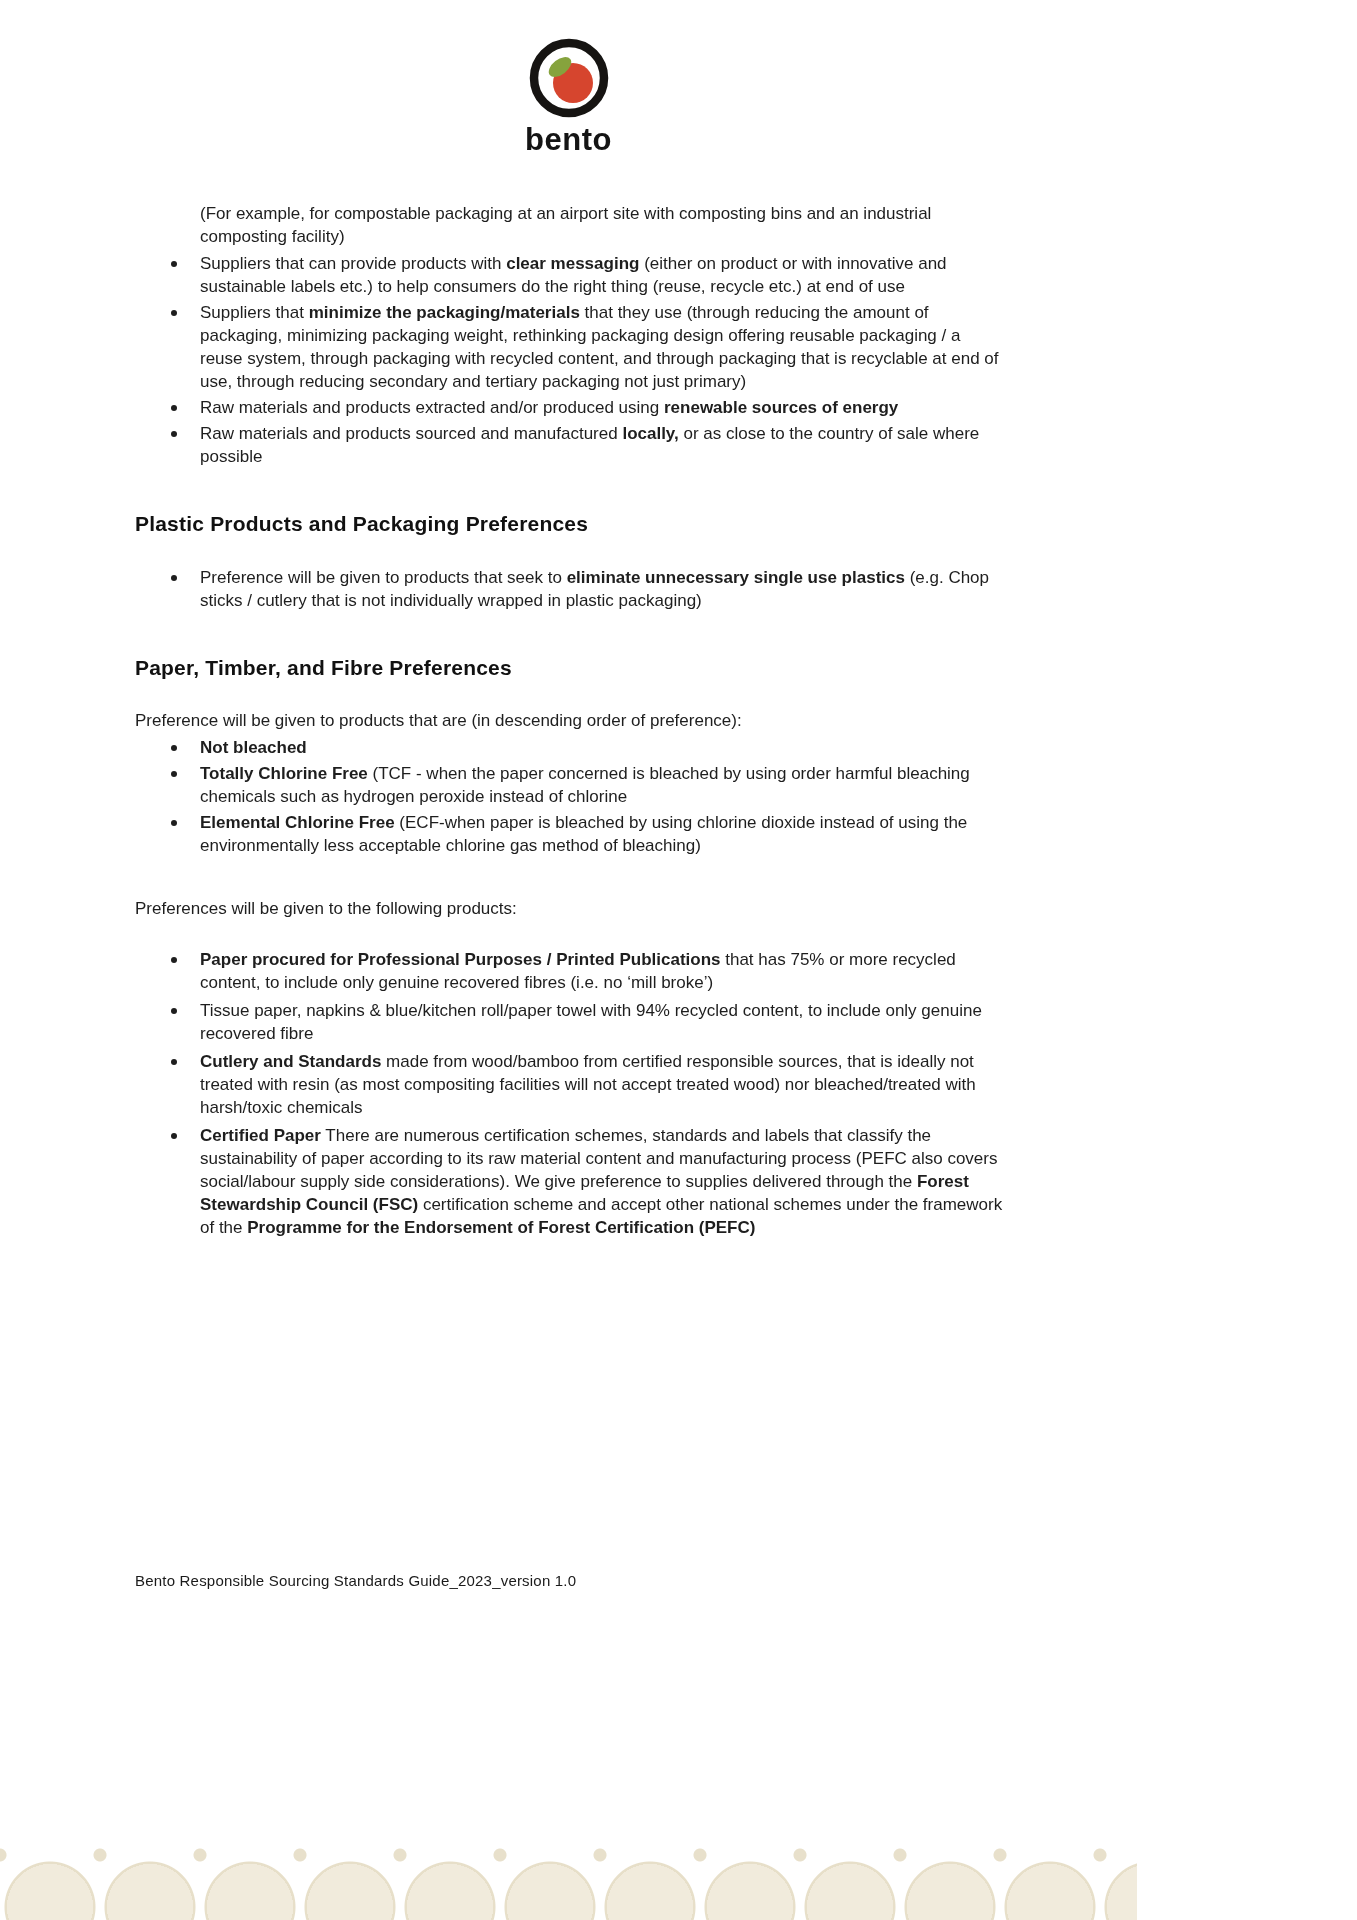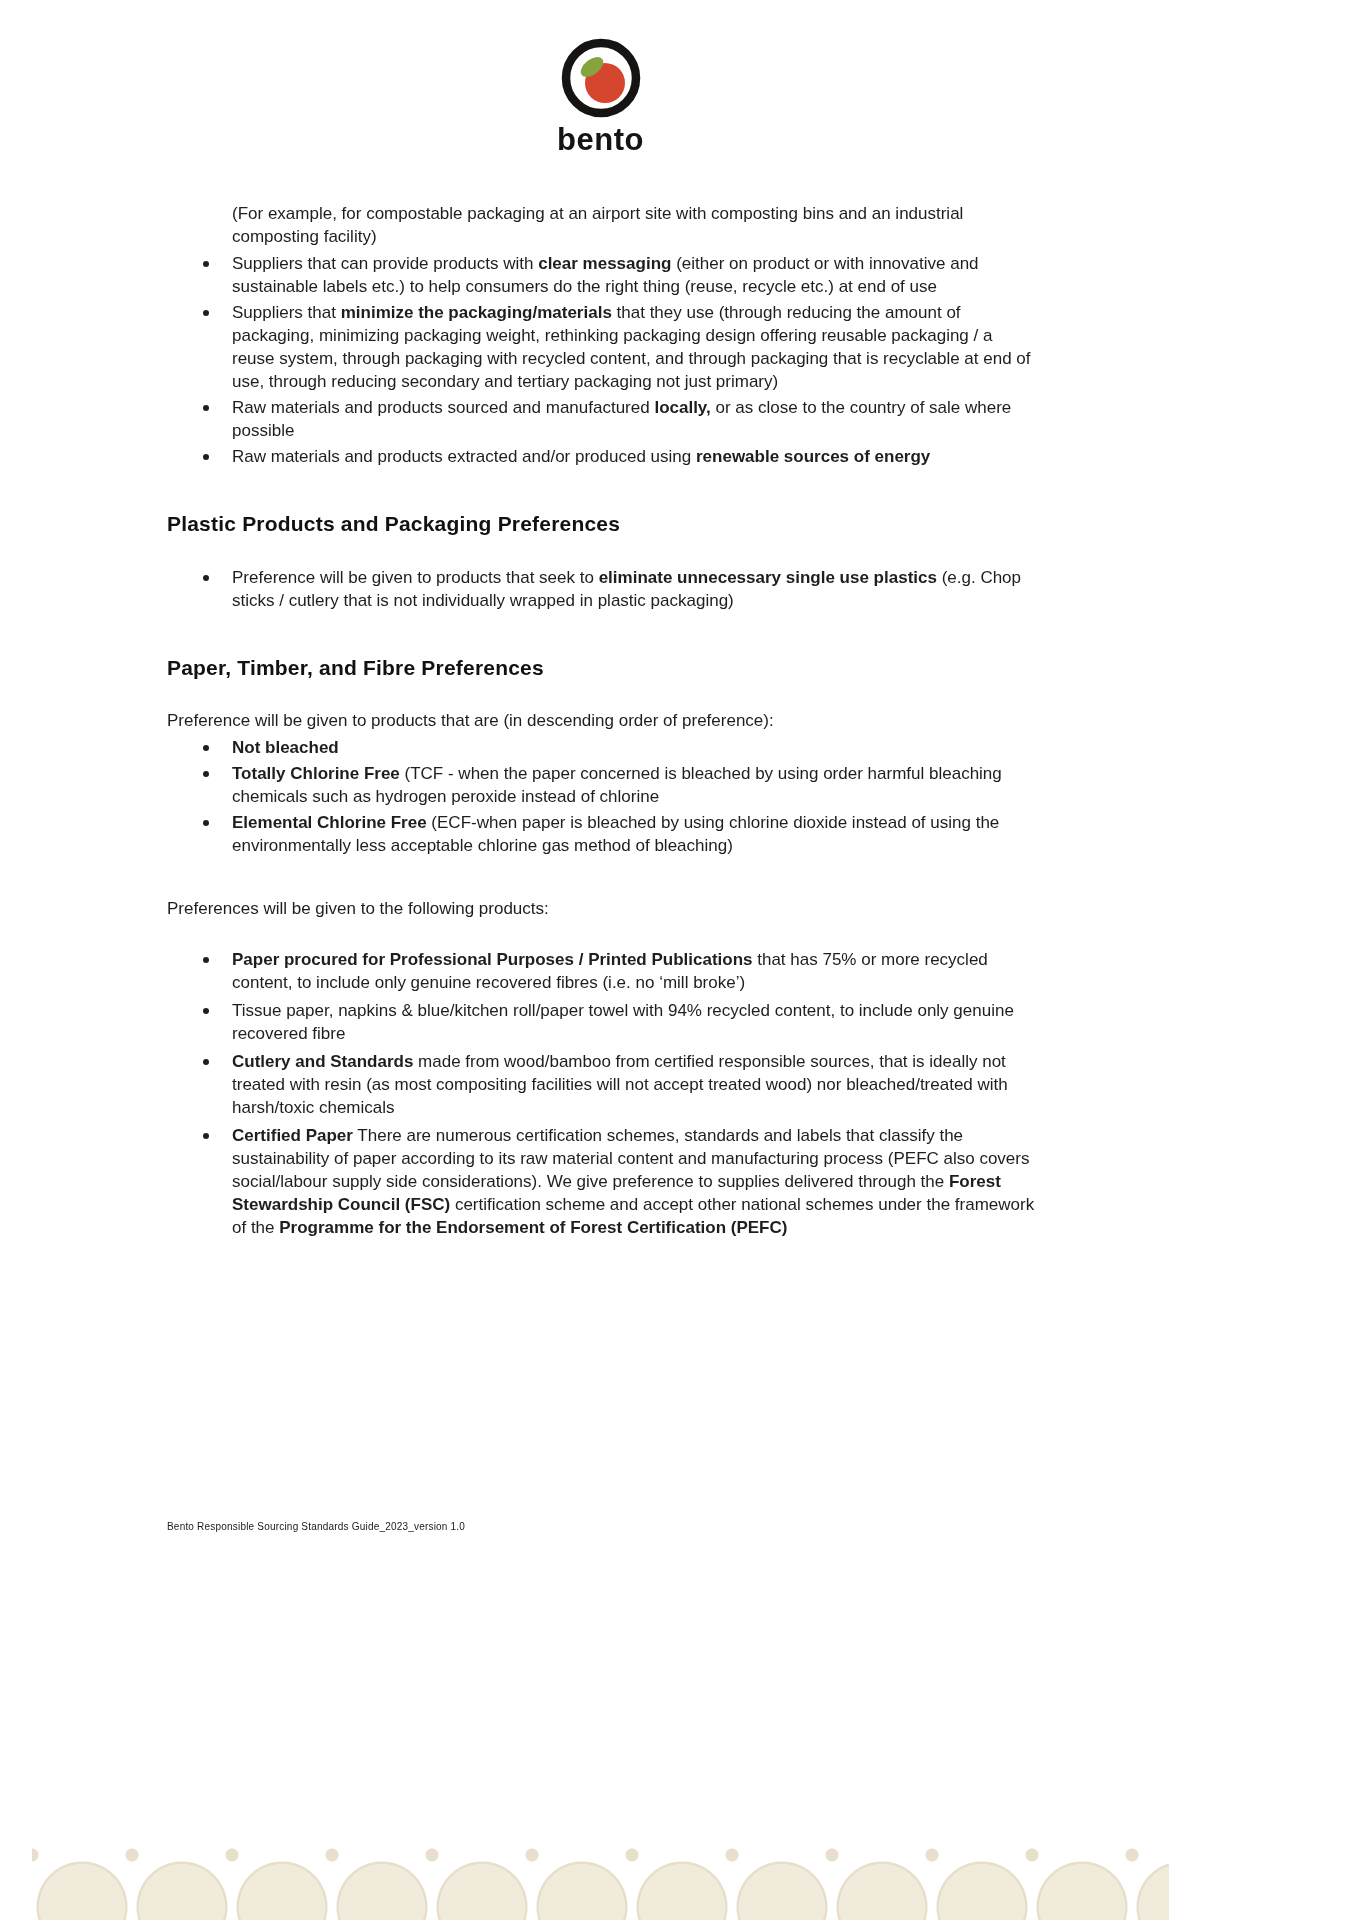--- a/index.html
+++ b/index.html
@@ -4,21 +4,20 @@
 <style>
   html, body { margin: 0; padding: 0; background: #ffffff; }
   .page {
     position: relative;
     width: 1137px;
     height: 1920px;
     background: #ffffff;
     overflow: hidden;
     font-family: "Liberation Sans", sans-serif;
     color: #1e1e1e;
-    margin-left: 32px;
   }
   .logo { padding-top: 36px; text-align: center; }
   .logo svg { display: block; margin: 0 auto; }
   .wordmark {
     margin-top: 2px;
     font-size: 31px;
     font-weight: bold;
     letter-spacing: 0.5px;
     color: #141414;
   }
@@ -56,22 +55,22 @@
     letter-spacing: 0.2px;
   }
   ul.after-heading { margin-top: 31px; }
   p.intro { margin-top: 30px; }
   p.intro-lg { margin-top: 40px; }
   ul.products { margin-top: 28px; }
   ul.products li { margin-top: 5px; }
   .footer {
     position: absolute;
     left: 135px;
-    top: 1521px;
-    font-size: 10px;
+    top: 1572px;
+    font-size: 15px;
     letter-spacing: 0.2px;
     color: #1a1a1a;
   }
   .scallops {
     position: absolute;
     left: 0; right: 0; bottom: 0;
     height: 78px;
     background-image:
       radial-gradient(circle, #e8e0cb 0 6px, rgba(255,255,255,0) 7px),
       radial-gradient(circle, #f1ebdc 0 43px, #e7dfc9 43px 45px, rgba(255,255,255,0) 46px);
@@ -102,25 +101,25 @@
       <li>
         <span class="dot"></span>
         <span><span>Suppliers that can provide products with </span><span style="font-weight: bold;">clear messaging</span><span> (either on product or with innovative and sustainable labels etc.) to help consumers do the right thing (reuse, recycle etc.) at end of use</span></span>
       </li>
       <li>
         <span class="dot"></span>
         <span><span>Suppliers that </span><span style="font-weight: bold;">minimize the packaging/materials</span><span> that they use (through reducing the amount of packaging, minimizing packaging weight, rethinking packaging design offering reusable packaging / a reuse system, through packaging with recycled content, and through packaging that is recyclable at end of use, through reducing secondary and tertiary packaging not just primary)</span></span>
       </li>
       <li>
         <span class="dot"></span>
-        <span><span>Raw materials and products sourced and manufactured </span><span style="font-weight: bold;">locally,</span><span> or as close to the country of sale where possible</span></span>
+        <span><span>Raw materials and products extracted and/or produced using </span><span style="font-weight: bold;">renewable sources of energy</span></span>
       </li>
       <li>
         <span class="dot"></span>
-        <span><span>Raw materials and products extracted and/or produced using </span><span style="font-weight: bold;">renewable sources of energy</span></span>
+        <span><span>Raw materials and products sourced and manufactured </span><span style="font-weight: bold;">locally,</span><span> or as close to the country of sale where possible</span></span>
       </li>
     </ul>
 
     <h2>Plastic Products and Packaging Preferences</h2>
 
     <ul class="bullets after-heading">
       <li>
         <span class="dot"></span>
         <span><span>Preference will be given to products that seek to </span><span style="font-weight: bold;">eliminate unnecessary single use plastics</span><span> (e.g. Chop sticks / cutlery that is not individually wrapped in plastic packaging)</span></span>
       </li>

